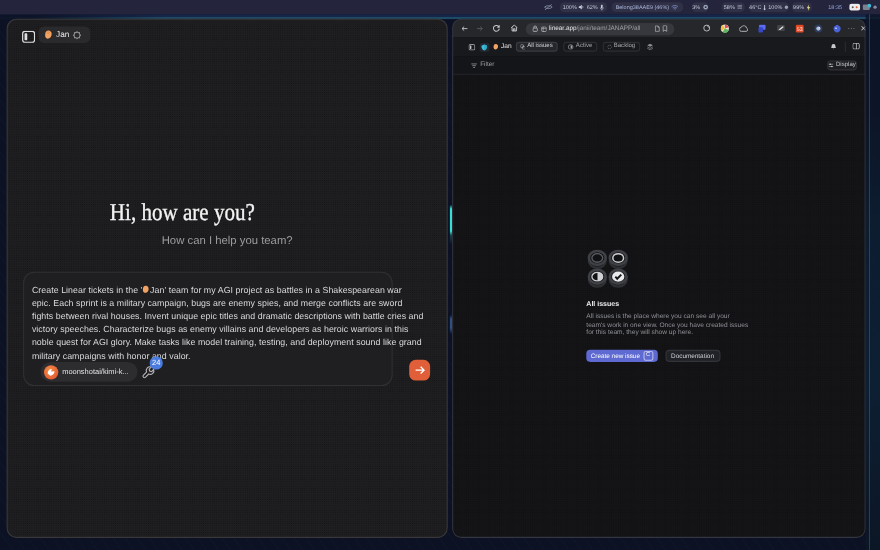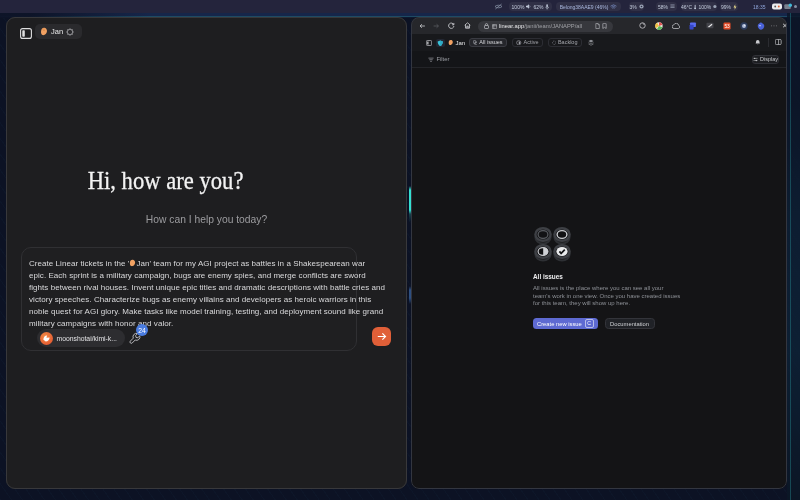--- a/index.html
+++ b/index.html
@@ -120,22 +120,22 @@
     <span style="font-size:7.5px; color:#ebebec;">Jan</span>
     <svg width="8" height="8" viewBox="0 0 10 10">
         <circle cx="5" cy="5" r="3.5" fill="none" stroke="#98989c" stroke-width="1.1"></circle>
         <circle cx="5" cy="5" r="1.3" fill="#2a2a2d"></circle>
         <g stroke="#98989c" stroke-width="1.2">
           <path d="M5 0.5v1.6M5 7.9v1.6M0.5 5h1.6M7.9 5h1.6M1.8 1.8l1.1 1.1M7.1 7.1l1.1 1.1M8.2 1.8l-1.1 1.1M2.9 7.1l-1.1 1.1"></path>
         </g>
       </svg>
   </div>
 
-  <div class="abs" style="left:0; width:320px; top:153px; text-align:center; font-family:'Liberation Serif', serif; font-size:26px; line-height:22px; color:#f3f3f3;"><span style="display:inline-block; transform:scaleX(0.87); -webkit-text-stroke:0.3px #f3f3f3;">Hi, how are you?</span></div>
-  <div class="abs" style="left:0; width:401px; top:196.5px; text-align:center; font-size:10.3px; color:#9c9c9f;">How can I help you today?</div>
+  <div class="abs" style="left:0; width:320px; top:165px; text-align:center; font-family:'Liberation Serif', serif; font-size:22px; line-height:22px; color:#f3f3f3;"><span style="display:inline-block; transform:scaleX(0.87); -webkit-text-stroke:0.3px #f3f3f3;">Hi, how are you?</span></div>
+  <div class="abs" style="left:0; width:401px; top:196.5px; text-align:center; font-size:10.3px; color:#9c9c9f;">How can I help you team?</div>
 
   <div class="abs" style="left:15px; top:230px; width:336px; height:104px; background:#1f1f21; border:1px solid #303033; border-radius:10px;">
     <div class="abs" style="left:7px; top:9.5px; width:366px; font-size:8px; line-height:12px; color:#dadadc; letter-spacing:0.05px;">Create Linear tickets in the '<svg style="display:inline-block; vertical-align:-1px" width="7" height="8" viewBox="0 0 9 10">
           <path d="M2.1 1.8 C3.1 0.7 4.6 0.5 5.8 1.1 C7.3 1.8 8.1 3.3 7.8 5.1 C7.5 7 6.3 8.6 4.6 9 C3 9.4 1.6 8.4 1.3 6.9 C1 5.4 1.2 3 2.1 1.8 Z" fill="#f2a263"></path>
         </svg>Jan' team for my AGI project as battles in a Shakespearean war<br>epic. Each sprint is a military campaign, bugs are enemy spies, and merge conflicts are sword<br>fights between rival houses. Invent unique epic titles and dramatic descriptions with battle cries and<br>victory speeches. Characterize bugs as enemy villains and developers as heroic warriors in this<br>noble quest for AGI glory. Make tasks like model training, testing, and deployment sound like grand<br>military campaigns with honor and valor.</div>
     <div class="abs" style="left:15px; top:81px; height:18px; border-radius:9px; background:#2d2d30; display:flex; align-items:center; gap:4px; padding:0 8px 0 2.5px; font-size:6.8px; color:#e2e2e4;">
       <span style="width:13px; height:13px; border-radius:50%; background:radial-gradient(circle at 38% 32%, #f28a45, #e04e2c); display:flex; align-items:center; justify-content:center;">
           <svg width="9" height="9" viewBox="0 0 9 9">
             <path d="M1.4 5.8 C1.2 3.4 2.9 1.4 5.1 1.5 L4.4 3.8 L7.6 3.4 C7.6 5.6 5.9 7.4 3.7 7.5 Z" fill="#fff"></path>
           </svg>

